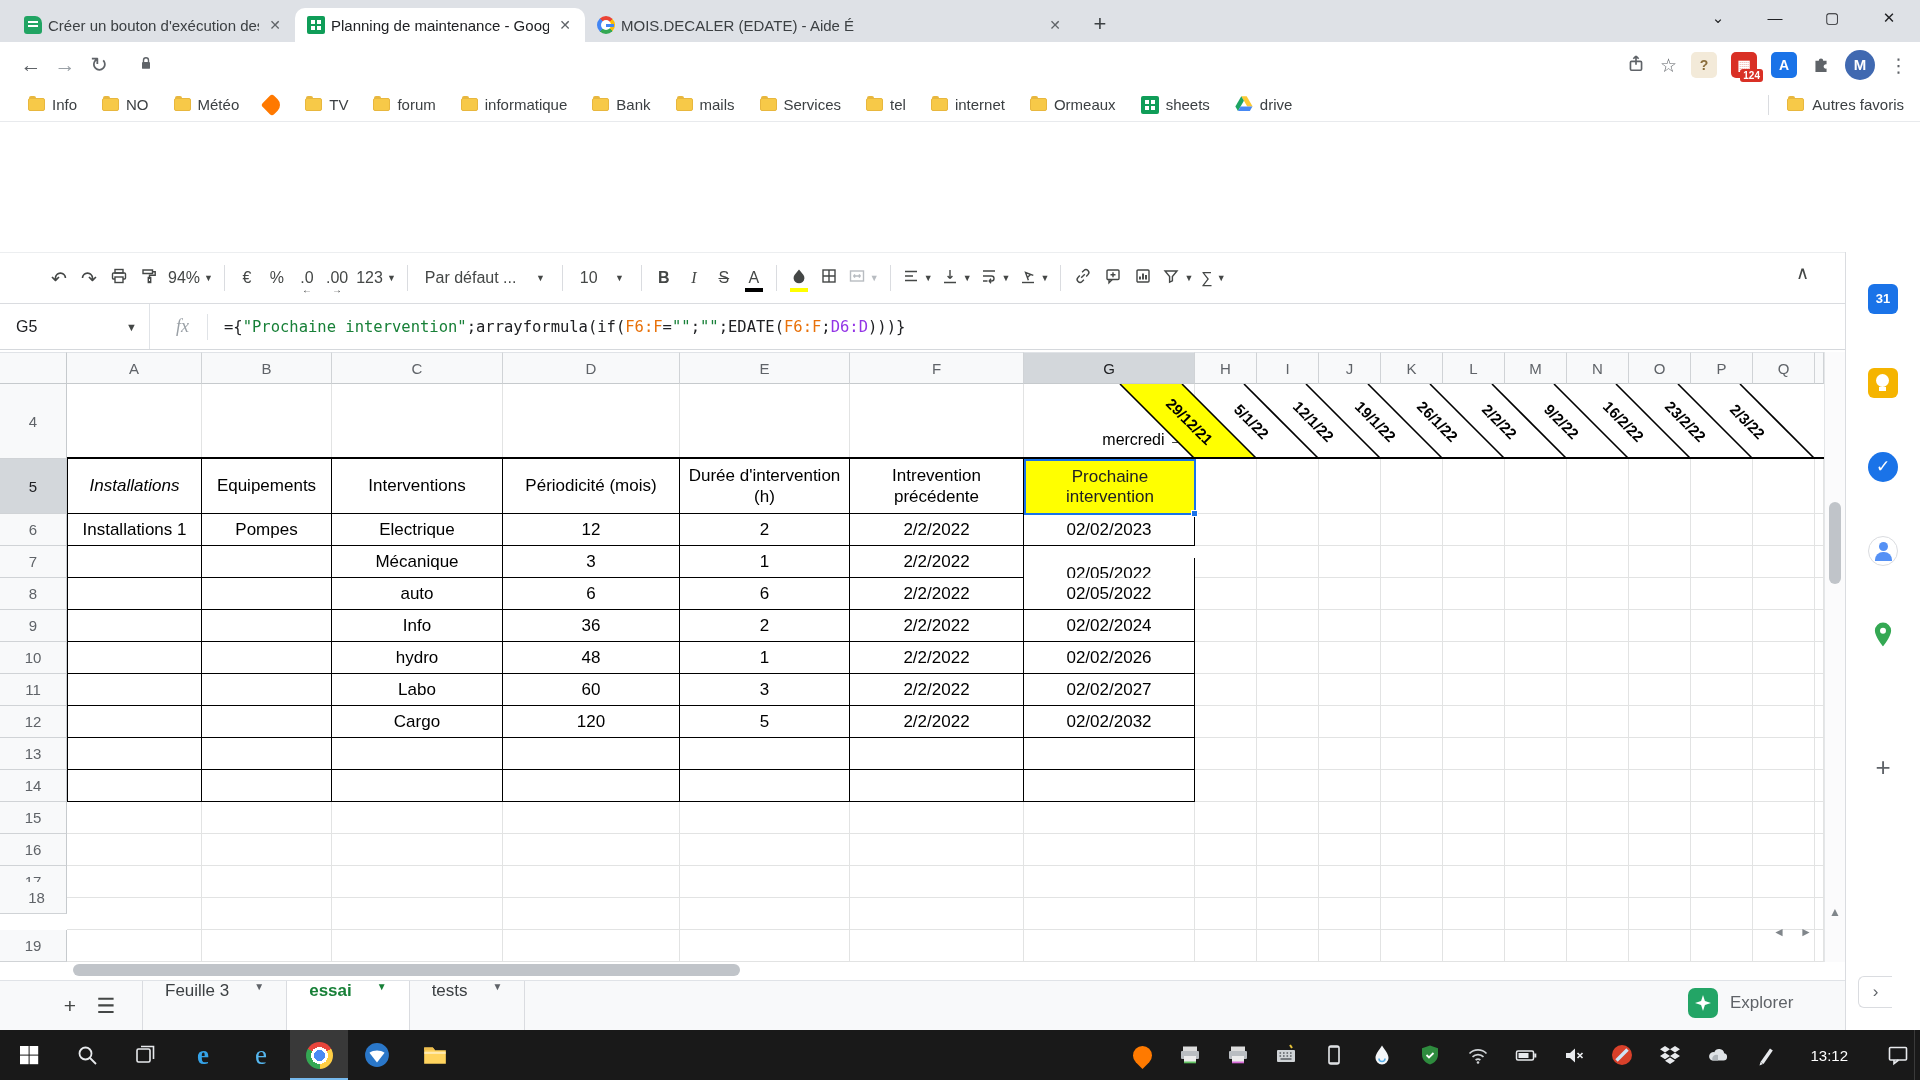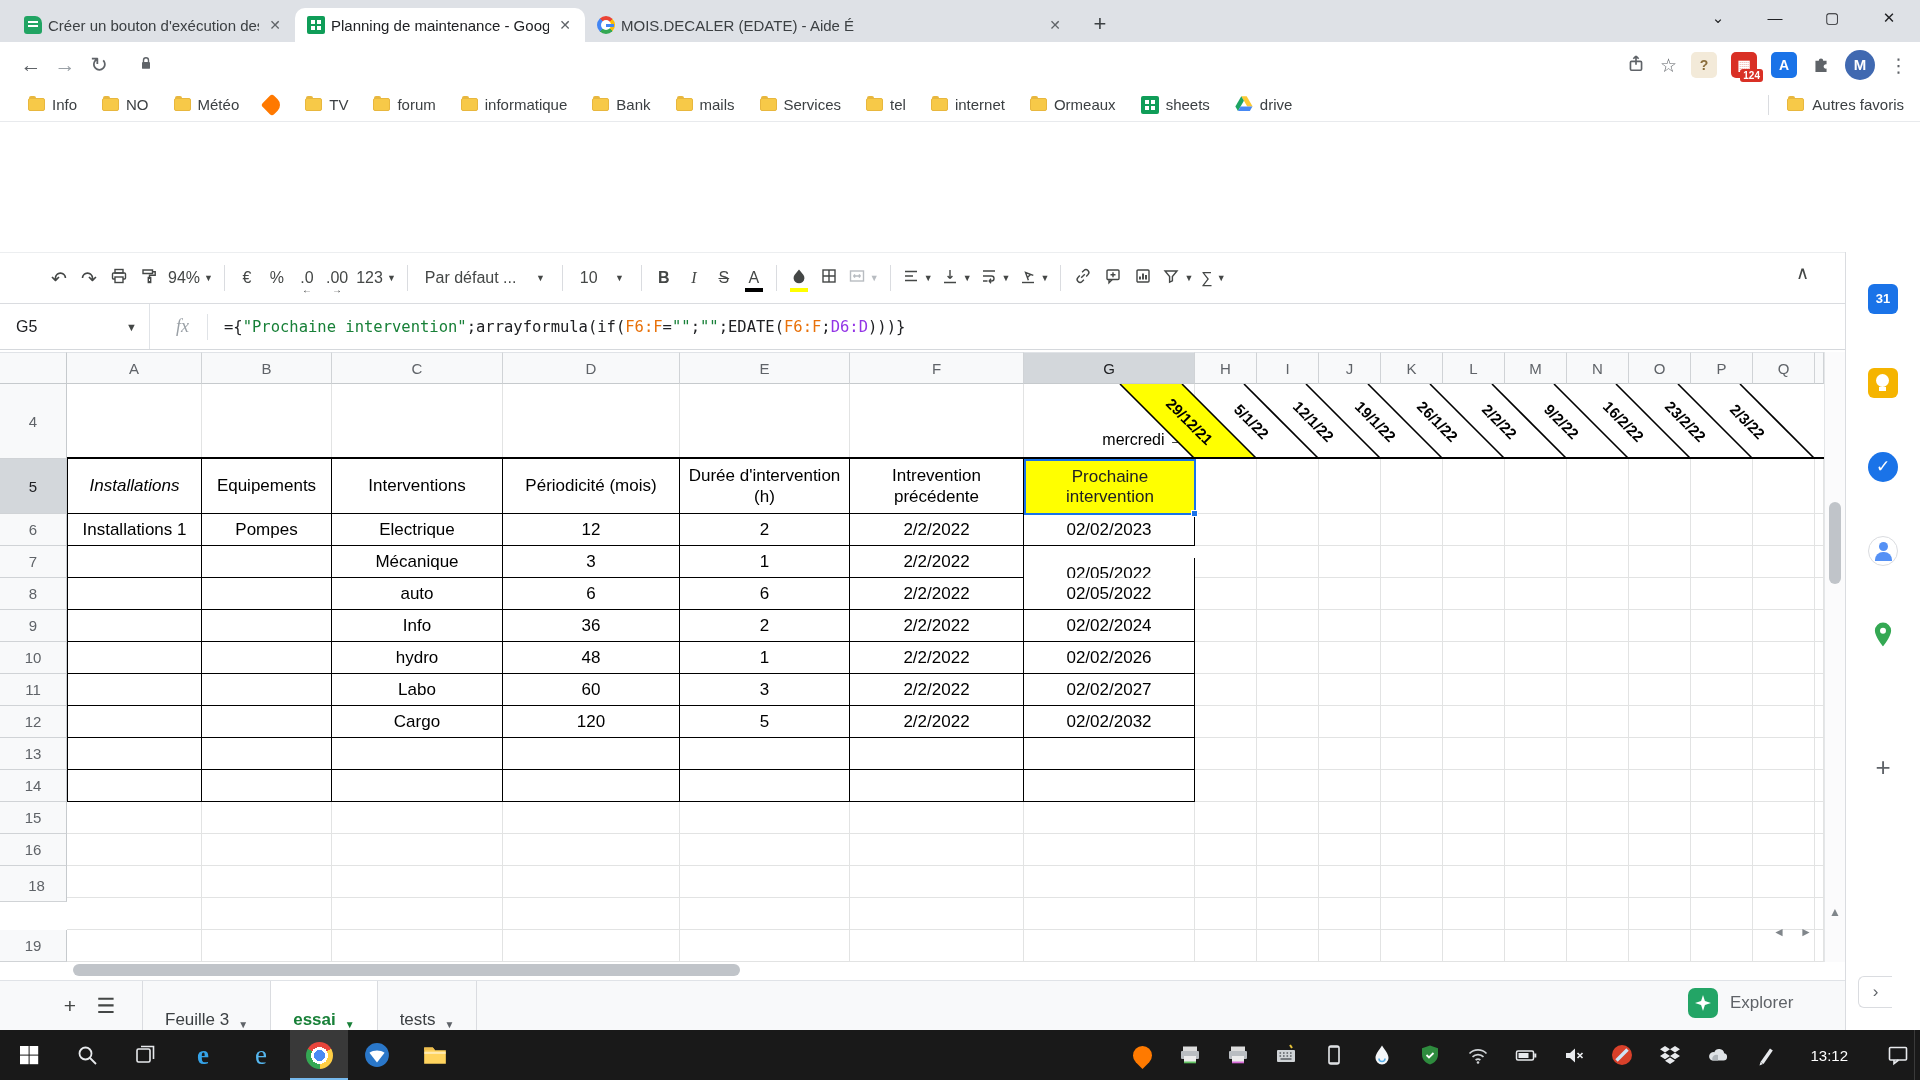--- a/index.html
+++ b/index.html
@@ -118,21 +118,21 @@
   #sp-keep:before{content:"";position:absolute;left:11px;top:19px;width:7px;height:4px;background:#fff;z-index:1;}
   #sp-tasks{background:#1a73e8;border-radius:50%;color:#fff;font-size:17px;text-align:center;line-height:30px;}
   #sp-contacts{background:#fff;border:1px solid #dadce0;border-radius:50%;}
   #sp-contacts:after{content:"";position:absolute;left:10px;top:5px;width:9px;height:9px;border-radius:50%;background:#5591f5;}
   #sp-contacts:before{content:"";position:absolute;left:6px;top:15px;width:17px;height:9px;border-radius:8px 8px 0 0;background:#5591f5;}
   #sp-plus{font-size:26px;color:#5f6368;text-align:center;line-height:30px;}
   #sp-chevron{left:1858px;top:976px;width:34px;height:32px;background:#fff;border:1px solid #dadce0;border-right:none;
       border-radius:6px 0 0 6px;text-align:center;line-height:30px;font-size:17px;color:#5f6368;}
   #sheettabs{left:0;top:980px;width:1845px;height:50px;background:#f8f9fa;border-top:1px solid #e0e3e7;display:flex;align-items:stretch;}
   .sbic{align-self:center;font-size:21px;color:#444746;width:36px;text-align:center;}
-  .stab{display:flex;align-items:flex-end;gap:8px;padding:0 22px;font-size:17px;color:#3c4043;border-right:1px solid #dadce0;}
+  .stab{display:flex;align-items:flex-start;gap:24px;padding:0 22px;font-size:17px;color:#3c4043;border-right:1px solid #dadce0;}
   .stab:first-of-type{border-left:1px solid #dadce0;}
   .stab .caret{font-size:10px;color:#5f6368;}
   .stab.active{background:#fff;color:#188038;font-weight:bold;}
   .stab.active .caret{color:#188038;}
   #explore{left:1688px;top:988px;display:flex;align-items:center;gap:12px;font-size:17px;color:#5f6368;}
   #exploreic{width:30px;height:30px;background:#23a566;border-radius:7px;position:relative;}
   #exploreic:after{content:"";position:absolute;left:7px;top:7px;width:16px;height:16px;background:#fff;
       clip-path:polygon(50% 0,62% 38%,100% 50%,62% 62%,50% 100%,38% 62%,0 50%,38% 38%);}
   
   #taskbar{left:0;top:1030px;width:1920px;height:50px;background:#191919;display:flex;align-items:center;}
@@ -515,21 +515,21 @@
         <div class="rhead" style="top: 228px; height: 32px;">8</div>
         <div class="rhead" style="top: 260px; height: 32px;">9</div>
         <div class="rhead" style="top: 292px; height: 32px;">10</div>
         <div class="rhead" style="top: 324px; height: 32px;">11</div>
         <div class="rhead" style="top: 356px; height: 32px;">12</div>
         <div class="rhead" style="top: 388px; height: 32px;">13</div>
         <div class="rhead" style="top: 420px; height: 32px;">14</div>
         <div class="rhead" style="top: 452px; height: 32px;">15</div>
         <div class="rhead" style="top: 484px; height: 32px;">16</div>
         <div class="rhead" style="top: 516px; height: 32px;">17</div>
-        <div class="rhead" style="top: 520px; height: 32px; padding-left: 7px;">18</div>
+        <div class="rhead" style="top: 532px; height: 32px; padding-left: 7px;">18</div>
         <div class="rhead" style="top: 580px; height: 32px;">19</div>
         <div class="bgcell" style="left: 67px; top: 34px; width: 135px; height: 75px;"></div>
         <div class="bgcell" style="left: 202px; top: 34px; width: 130px; height: 75px;"></div>
         <div class="bgcell" style="left: 332px; top: 34px; width: 171px; height: 75px;"></div>
         <div class="bgcell" style="left: 503px; top: 34px; width: 177px; height: 75px;"></div>
         <div class="bgcell" style="left: 680px; top: 34px; width: 170px; height: 75px;"></div>
         <div class="bgcell" style="left: 850px; top: 34px; width: 174px; height: 75px;"></div>
         <div class="bgcell" style="left: 1024px; top: 34px; width: 171px; height: 75px;"></div>
         <div class="bgcell" style="left: 1195px; top: 109px; width: 62px; height: 55px;"></div>
         <div class="bgcell" style="left: 1257px; top: 109px; width: 62px; height: 55px;"></div>

